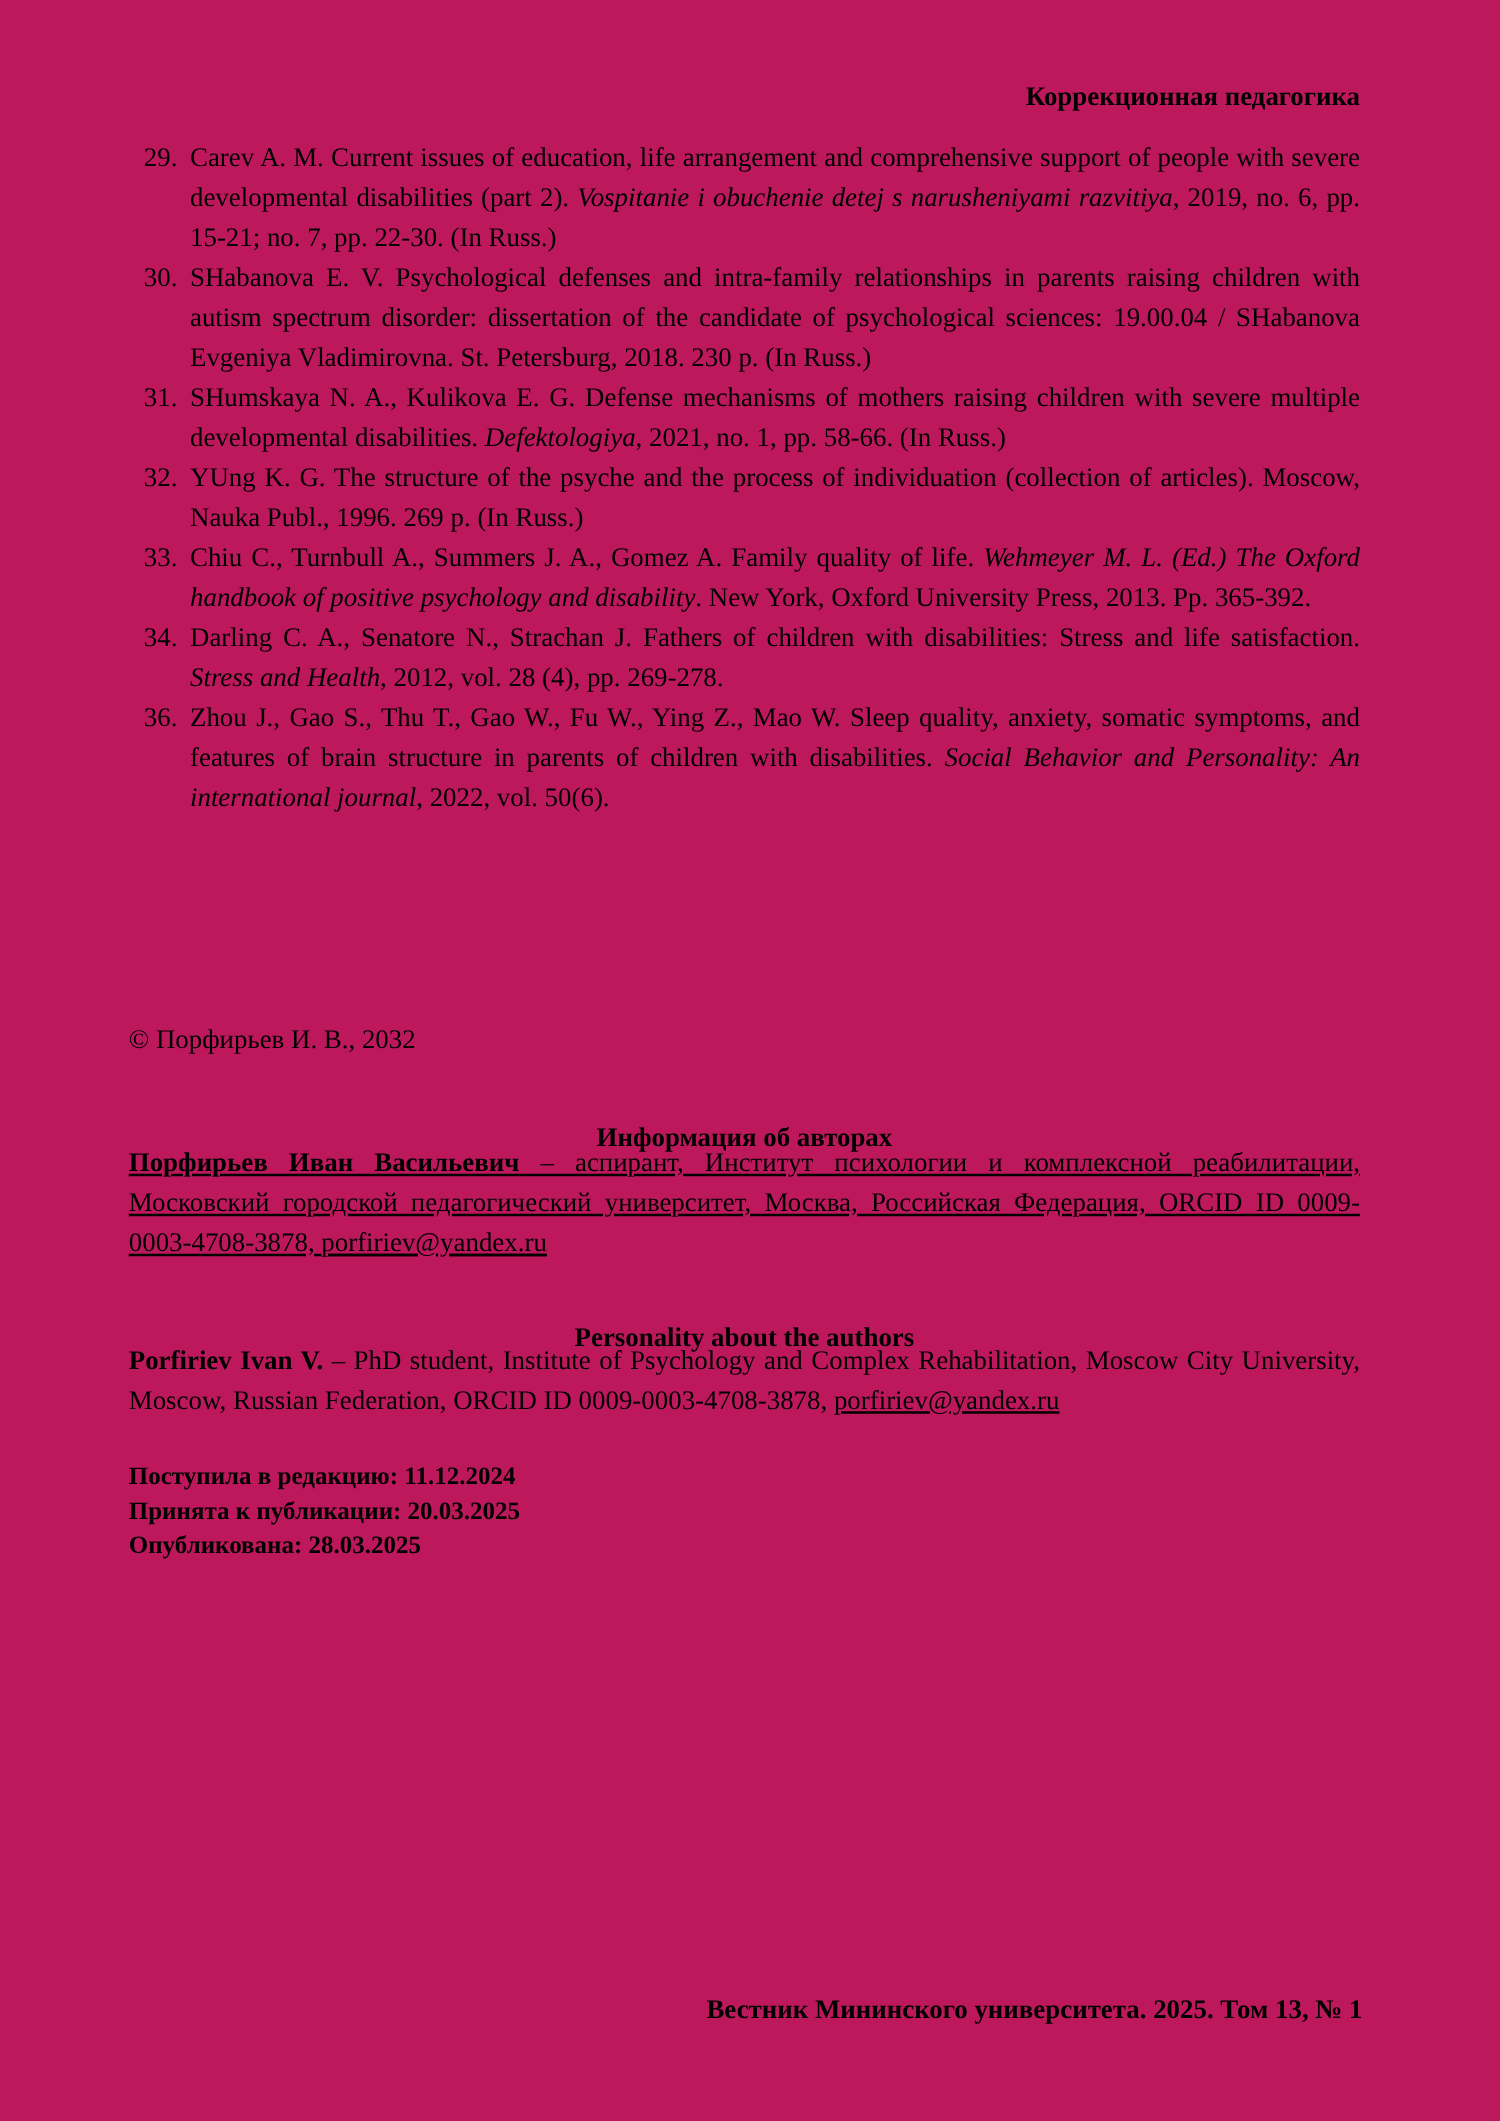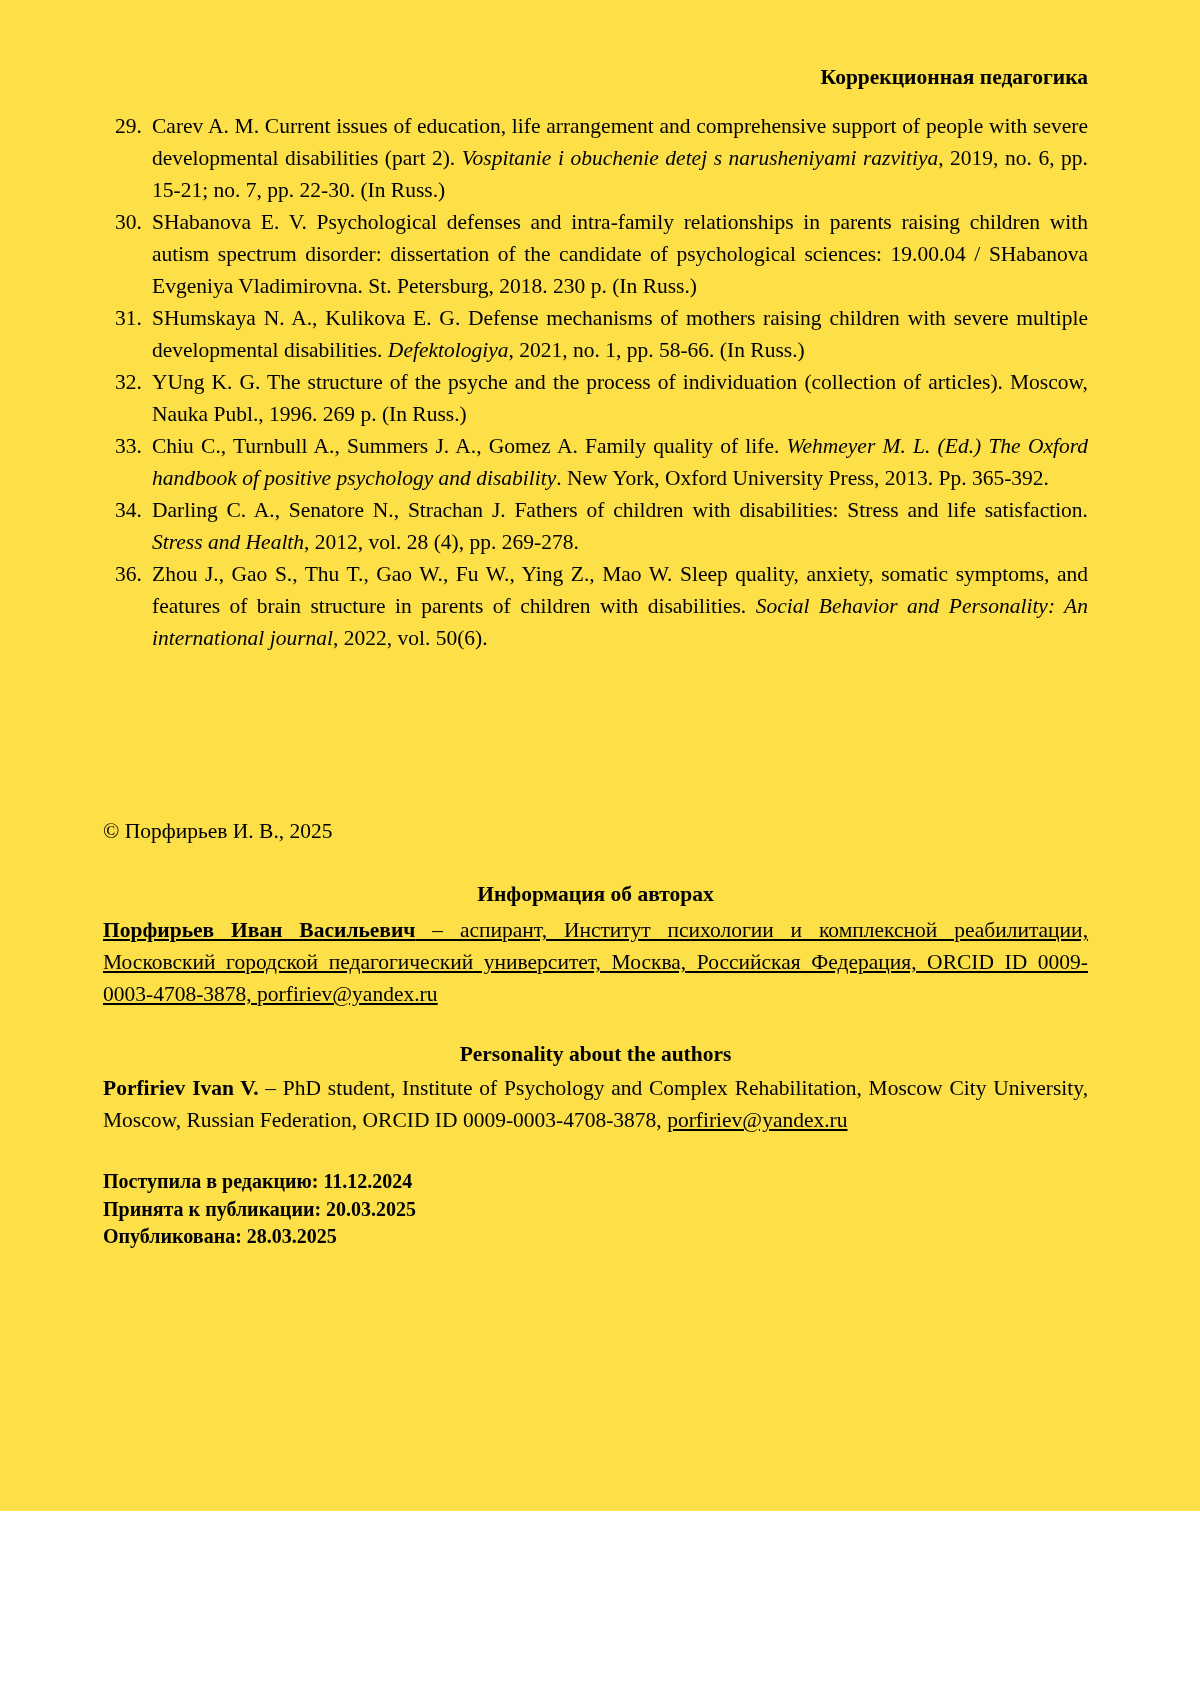--- a/index.html
+++ b/index.html
@@ -1,20 +1,20 @@
 <!DOCTYPE html>
 <html><head>
 <meta charset="utf-8">
 <style>
   html, body { margin: 0; padding: 0; background: #ffffff; }
   .page {
     position: relative;
     width: 1200px;
-    height: 1511px;
-    background: #fde047;
+    height: 1697px;
+    background: #be185d;
     color: #000000;
     font-family: "Liberation Serif", "DejaVu Serif", serif;
     overflow: hidden;
   }
   .running-header {
     position: absolute;
     top: 64px; left: 103px; right: 112px;
     text-align: right;
     font-weight: bold;
     font-size: 21.5px;
@@ -36,21 +36,21 @@
   em { }
   .copyright {
     position: absolute;
     top: 815px; left: 103px;
     font-size: 21.5px;
     line-height: 32px;
   }
   .section-heading {
     position: absolute;
     left: 103px; right: 112px;
-    margin: 0;
+    margin: 16px;
     text-align: center;
     font-weight: bold;
     font-size: 21.5px;
     line-height: 28px;
   }
   .heading-ru { top: 880px; }
   .heading-en { top: 1040px; }
   .author-para {
     position: absolute;
     left: 103px; right: 112px;
@@ -91,21 +91,21 @@
         <li><span class="ref-num">29.</span><span>Carev A. M. Current issues of education, life arrangement and comprehensive support of people with severe developmental disabilities (part 2). </span><em>Vospitanie i obuchenie detej s narusheniyami razvitiya</em><span>, 2019, no. 6, pp. 15-21; no. 7, pp. 22-30. (In Russ.)</span></li>
         <li><span class="ref-num">30.</span><span>SHabanova E. V. Psychological defenses and intra-family relationships in parents raising children with autism spectrum disorder: dissertation of the candidate of psychological sciences: 19.00.04 / SHabanova Evgeniya Vladimirovna. St. Petersburg, 2018. 230 p. (In Russ.)</span></li>
         <li><span class="ref-num">31.</span><span>SHumskaya N. A., Kulikova E. G. Defense mechanisms of mothers raising children with severe multiple developmental disabilities. </span><em>Defektologiya</em><span>, 2021, no. 1, pp. 58-66. (In Russ.)</span></li>
         <li><span class="ref-num">32.</span><span>YUng K. G. The structure of the psyche and the process of individuation (collection of articles). Moscow, Nauka Publ., 1996. 269 p. (In Russ.)</span></li>
         <li><span class="ref-num">33.</span><span>Chiu C., Turnbull A., Summers J. A., Gomez A. Family quality of life. </span><em>Wehmeyer M. L. (Ed.) The Oxford handbook of positive psychology and disability</em><span>. New York, Oxford University Press, 2013. Pp. 365-392.</span></li>
         <li><span class="ref-num">34.</span><span>Darling C. A., Senatore N., Strachan J. Fathers of children with disabilities: Stress and life satisfaction. </span><em>Stress and Health</em><span>, 2012, vol. 28 (4), pp. 269-278.</span></li>
         <li><span class="ref-num">36.</span><span>Zhou J., Gao S., Thu T., Gao W., Fu W., Ying Z., Mao W. Sleep quality, anxiety, somatic symptoms, and features of brain structure in parents of children with disabilities. </span><em>Social Behavior and Personality: An international journal</em><span>, 2022, vol. 50(6).</span></li>
       </ol>
   </div>
 
-  <div class="copyright">© Порфирьев И. В., 2025</div>
+  <div class="copyright">© Порфирьев И. В., 2032</div>
 
   <h3 class="section-heading heading-ru">Информация об авторах</h3>
 
   <p class="author-para para-ru"><span class="author-name">Порфирьев Иван Васильевич</span><span> – аспирант, Институт психологии и комплексной реабилитации, Московский городской педагогический университет, Москва, Российская Федерация, ORCID ID 0009-0003-4708-3878, </span><a class="email-link">porfiriev@yandex.ru</a></p>
 
   <h3 class="section-heading heading-en">Personality about the authors</h3>
 
   <p class="author-para para-en"><span class="author-name">Porfiriev Ivan V.</span><span> – PhD student, Institute of Psychology and Complex Rehabilitation, Moscow City University, Moscow, Russian Federation, ORCID ID 0009-0003-4708-3878, </span><a class="email-link">porfiriev@yandex.ru</a></p>
 
   <div class="dates">

